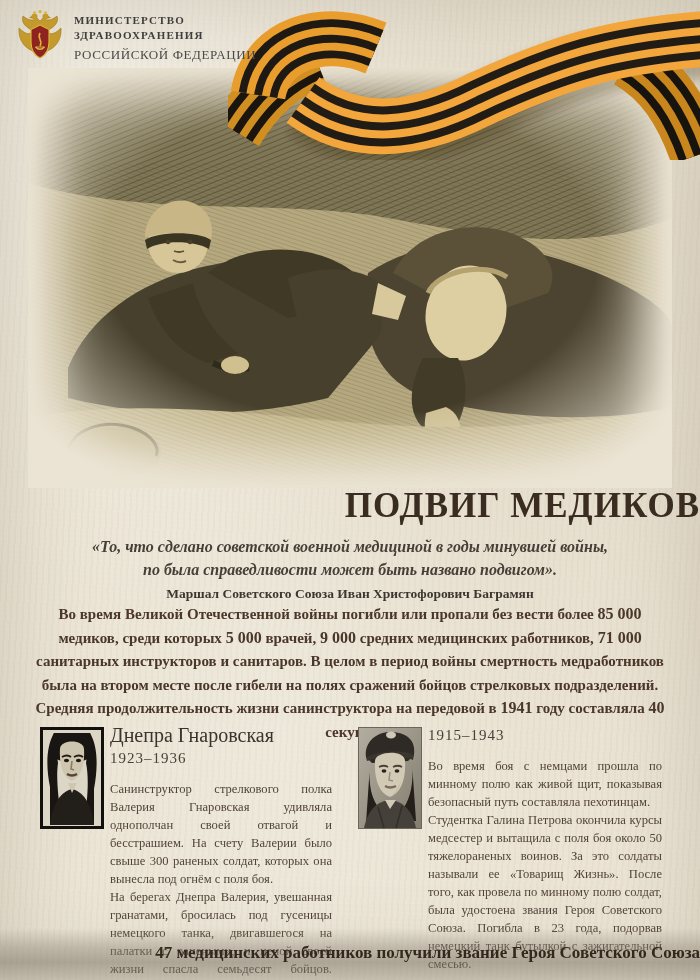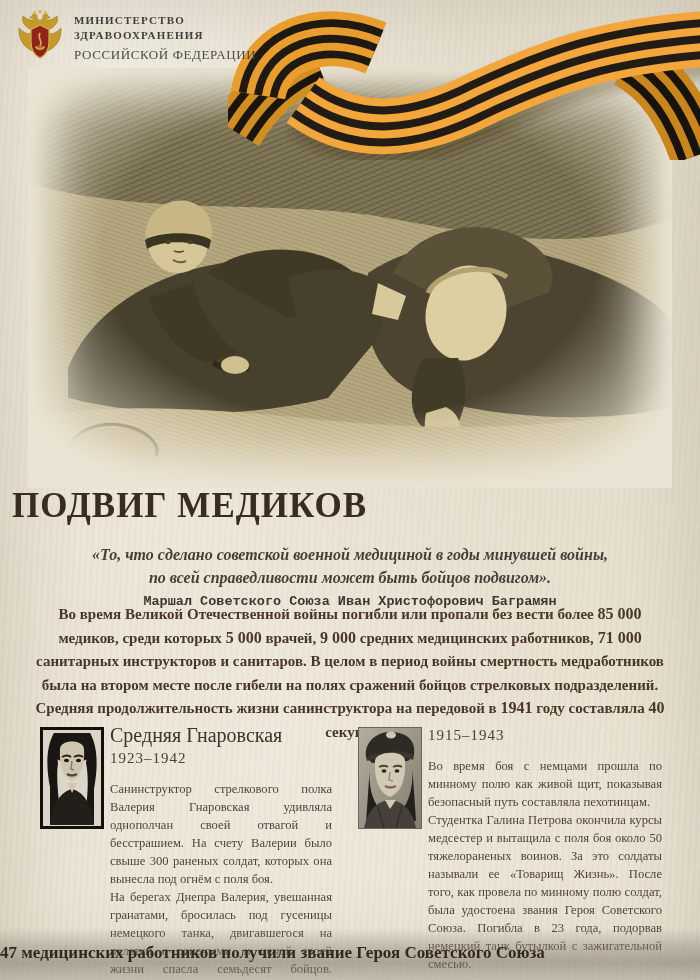--- a/index.html
+++ b/index.html
@@ -22,44 +22,44 @@
   .ministry-text .l3{font-size:13px;font-weight:normal;letter-spacing:.6px;line-height:11px;color:#4a4a48;margin-top:8px;}
   
   .ribbon{position:absolute;left:228px;top:0;width:472px;height:160px;z-index:3;}
   
   .illustration{position:absolute;left:28px;top:68px;width:644px;height:420px;z-index:1;}
   .illustration::after{
     content:"";position:absolute;inset:0;
     box-shadow: inset 0 0 46px 26px #ebe4d4, inset 0 0 14px 6px rgba(235,228,212,.7);
   }
   
-  .title{position:absolute;left:0;right:0;top:486px;z-index:2;text-align:left;
-    font-size:35px;font-weight:bold;letter-spacing:1px;color:#3a2c21;margin-left:12px;}
-  .quote-block{position:absolute;left:40px;right:40px;top:535px;z-index:2;text-align:center;color:#463e37;margin-top:8px;}
+  .title{position:absolute;left:0;right:0;top:486px;z-index:2;text-align:right;
+    font-size:35px;font-weight:bold;letter-spacing:1px;color:#3a2c21;}
+  .quote-block{position:absolute;left:40px;right:40px;top:535px;z-index:2;text-align:center;color:#463e37;}
   .quote-line{font-size:16px;line-height:23px;font-style:italic;font-weight:bold;}
-  .quote-attrib{font-size:13.5px;font-weight:bold;margin-top:5px;color:#3d3630;font-family:Liberation Mono, monospace;}
+  .quote-attrib{font-size:13.5px;font-weight:bold;margin-top:5px;color:#3d3630;}
   .stats{position:absolute;left:34px;width:632px;top:603px;z-index:2;text-align:center;
     font-size:15px;font-weight:bold;line-height:23.5px;color:#4a372a;}
   .stats .num-big{font-size:16px;line-height:0;}
   
   .profiles{position:absolute;left:40px;top:724px;width:622px;z-index:2;display:flex;gap:26px;}
   .profile{position:relative;}
   .profile.p0{width:292px;}
   .profile.p1{width:304px;}
   .portrait{position:absolute;left:0;top:3px;width:64px;height:102px;}
   .profile-text{margin-left:70px;}
   .profile-name{font-size:20px;line-height:23px;color:#3b332c;}
   .profile-years{font-size:15px;letter-spacing:1px;color:#48403a;margin-top:3px;}
   .profile-body{margin-top:13px;font-size:12.6px;line-height:1.43;text-align:justify;color:#52443a;}
   .profile-body p{margin:0;}
   
   .footer-band{position:absolute;left:0;right:0;bottom:0;height:52px;z-index:5;
     background:linear-gradient(180deg, rgba(150,142,126,0) 0%, rgba(141,133,118,.42) 38%,
       rgba(120,112,98,.50) 66%, rgba(150,142,128,.34) 100%);}
-  .footer-band .footer-text{padding-top:15px;text-align:left;
+  .footer-band .footer-text{padding-top:15px;text-align:right;
     font-size:17px;font-weight:bold;color:#33281d;font-family:Liberation Serif, serif;}
 </style>
 </head>
 <body>
 
 <div class="poster">
 
   <div class="ministry">
     <svg width="48" height="58" viewBox="0 0 48 56">
       <path d="M24,44 C10,42 2,32 3,19 C10,26 14,26 18,22 C8,18 5,12 7,7 C13,12 18,12 21,9 L24,12 L27,9 C30,12 35,12 41,7 C43,12 40,18 30,22 C34,26 38,26 45,19 C46,32 38,42 24,44 Z" fill="#c49a2c" stroke="#9a7a1e" stroke-width="0.6"></path>
@@ -163,21 +163,21 @@
           <path d="M75,100 C130,140 190,130 250,100 C330,63 380,47 475,39" stroke="#211c15" stroke-width="8"></path>
         </g>
       </g>
     </svg>
   </div>
 
   <div class="title">ПОДВИГ МЕДИКОВ</div>
 
   <div class="quote-block">
     <div class="quote-line">«То, что сделано советской военной медициной в годы минувшей войны,</div>
-    <div class="quote-line">по всей справедливости может быть бойцов подвигом».</div>
+    <div class="quote-line">по была справедливости может быть названо подвигом».</div>
     <div class="quote-attrib">Маршал Советского Союза Иван Христофорович Баграмян</div>
   </div>
 
   <div class="stats"><span>Во время Великой Отечественной войны погибли или пропали без вести более </span><span class="num-big">85 000</span><span> медиков, среди которых </span><span class="num-big">5 000</span><span> врачей, </span><span class="num-big">9 000</span><span> средних медицинских работников, </span><span class="num-big">71 000</span><span> санитарных инструкторов и санитаров. В целом в период войны смертность медработников была на втором месте после гибели на полях сражений бойцов стрелковых подразделений. Средняя продолжительность жизни санинструктора на передовой в </span><span class="num-big">1941</span><span> году составляла </span><span class="num-big">40</span><span> секунд.</span></div>
 
   <div class="profiles">
 
     <div class="profile p0">
       <svg class="portrait" viewBox="0 0 64 102">
         <rect x="1.5" y="1.5" width="61" height="99" fill="#dcd6c6" stroke="#12100d" stroke-width="3"></rect>
@@ -188,22 +188,22 @@
         <path d="M22,30 q5,-3 9,0" stroke="#201c16" stroke-width="2" fill="none"></path>
         <path d="M34,30 q5,-3 9,0" stroke="#201c16" stroke-width="2" fill="none"></path>
         <ellipse cx="26.5" cy="33.5" rx="2.6" ry="1.8" fill="#1c1814"></ellipse>
         <ellipse cx="38.5" cy="33.5" rx="2.6" ry="1.8" fill="#1c1814"></ellipse>
         <path d="M32,34 L31,42 L34,43" stroke="#8a7d68" stroke-width="1.6" fill="none"></path>
         <path d="M27,47 q5,3 10,0" stroke="#55443a" stroke-width="2.6" fill="none"></path>
         <path d="M10,98 C12,76 22,64 32,62 C42,64 52,76 54,98 Z" fill="#221e19"></path>
         <path d="M28,56 L32,66 L37,56" fill="#cfc6b0"></path>
       </svg>
       <div class="profile-text">
-        <div class="profile-name">Средняя Гнаровская</div>
-        <div class="profile-years">1923–1942</div>
+        <div class="profile-name">Днепра Гнаровская</div>
+        <div class="profile-years">1923–1936</div>
         <div class="profile-body">
           <p>Санинструктор стрелкового полка Валерия Гнаровская удивляла однополчан своей отвагой и бесстрашием. На счету Валерии было свыше 300 раненых солдат, которых она вынесла под огнём с поля боя.</p>
           <p>На берегах Днепра Валерия, увешанная гранатами, бросилась под гусеницы немецкого танка, двигавшегося на палатки с ранеными, и ценой своей жизни спасла семьдесят бойцов. Посмертно присвоено звание Героя Советского Союза.</p>
         </div>
       </div>
     </div>
 
     <div class="profile p1">
       <svg class="portrait" viewBox="0 0 64 102">
         <defs>

